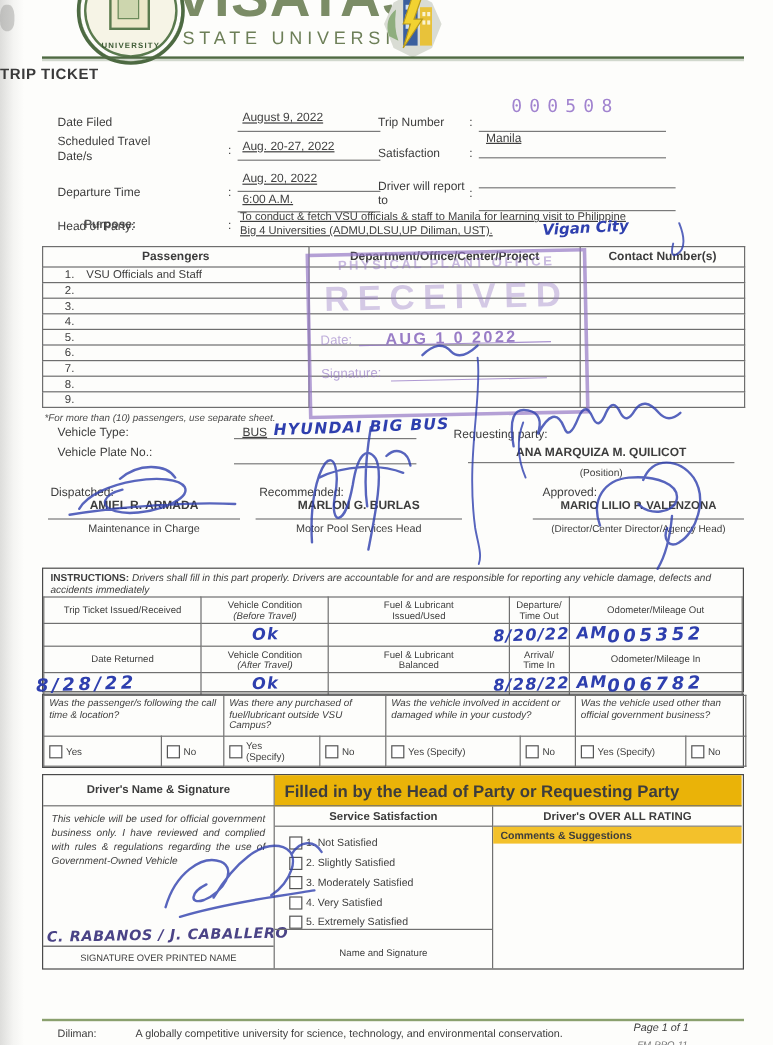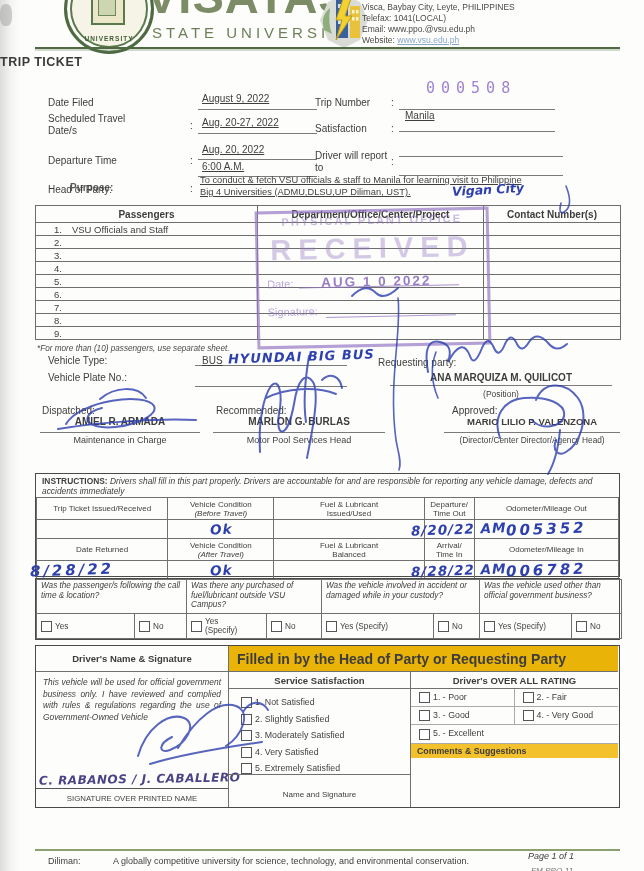--- a/index.html
+++ b/index.html
@@ -132,29 +132,20 @@
       <rect x="29" y="22" width="3" height="4" fill="#cfe0f2"></rect>
     <rect x="24" y="30" width="3" height="4" fill="#cfe0f2"></rect>
       <rect x="29" y="30" width="3" height="4" fill="#cfe0f2"></rect>
     <rect x="38" y="20" width="2.5" height="3.5" fill="#faf3d2"></rect>
       <rect x="42" y="20" width="2.5" height="3.5" fill="#faf3d2"></rect>
     <rect x="38" y="27" width="2.5" height="3.5" fill="#faf3d2"></rect>
       <rect x="42" y="27" width="2.5" height="3.5" fill="#faf3d2"></rect>
     <polygon points="30,6 22,30 28,30 22,50 38,26 31,26 38,6" fill="#f2d231" stroke="#b89a1a" stroke-width="1"></polygon>
   </svg>
 
-  <div class="abs contact">
-    <div>Visca, Baybay City, Leyte, PHILIPPINES</div>
-    <div>Telefax: 1041(LOCAL)</div>
-    <div>Email: www.ppo.@vsu.edu.ph</div>
-    <div>
-      <span>Website:</span>
-      <span class="weblink">www.vsu.edu.ph</span>
-    </div>
-  </div>
 
   <div class="abs rule1"></div>
   <div class="abs title">TRIP TICKET</div>
   <div class="abs stampnum">000508</div>
 
   <div class="abs lbl" style="left:48px;top:97px;">Date Filed</div>
   <div class="abs uline val" style="left:198px;top:93px;width:115px;height:16px;padding-left:4px;">August 9, 2022</div>
   <div class="abs lbl" style="left:315px;top:97px;">Trip Number</div>
   <div class="abs colon" style="left:391px;top:97px;">:</div>
   <div class="abs uline" style="left:399px;top:93px;width:156px;height:16px;"></div>
@@ -373,27 +364,20 @@
         <div class="svc-item"><span class="cb"></span><span>2.  Slightly Satisfied</span></div>
         <div class="svc-item"><span class="cb"></span><span>3.  Moderately Satisfied</span></div>
         <div class="svc-item"><span class="cb"></span><span>4.  Very Satisfied</span></div>
         <div class="svc-item"><span class="cb"></span><span>5.  Extremely Satisfied</span></div>
       </div>
       <div class="svc-div"></div>
       <div class="svc-foot">Name and Signature</div>
     </div>
     <div class="f-e">
       <div class="colhdr">Driver's OVER ALL RATING</div>
-      <div class="rate-grid">
-        <div class="rate-cell rc-l"><span class="cb"></span><span>1. - Poor</span></div>
-        <div class="rate-cell"><span class="cb"></span><span>2. - Fair</span></div>
-        <div class="rate-cell rc-l"><span class="cb"></span><span>3. - Good</span></div>
-        <div class="rate-cell"><span class="cb"></span><span>4. - Very Good</span></div>
-        <div class="rate-cell full"><span class="cb"></span><span>5. - Excellent</span></div>
-      </div>
       <div class="comments">Comments &amp; Suggestions</div>
     </div>
   </div>
 
   <div class="abs rule2"></div>
   <div class="abs vision-label">Diliman:</div>
   <div class="abs vision-text">A globally competitive university for science, technology, and environmental conservation.</div>
   <div class="abs pageno">Page 1 of 1</div>
   <div class="abs formcode">FM-PPO-11</div>
 

